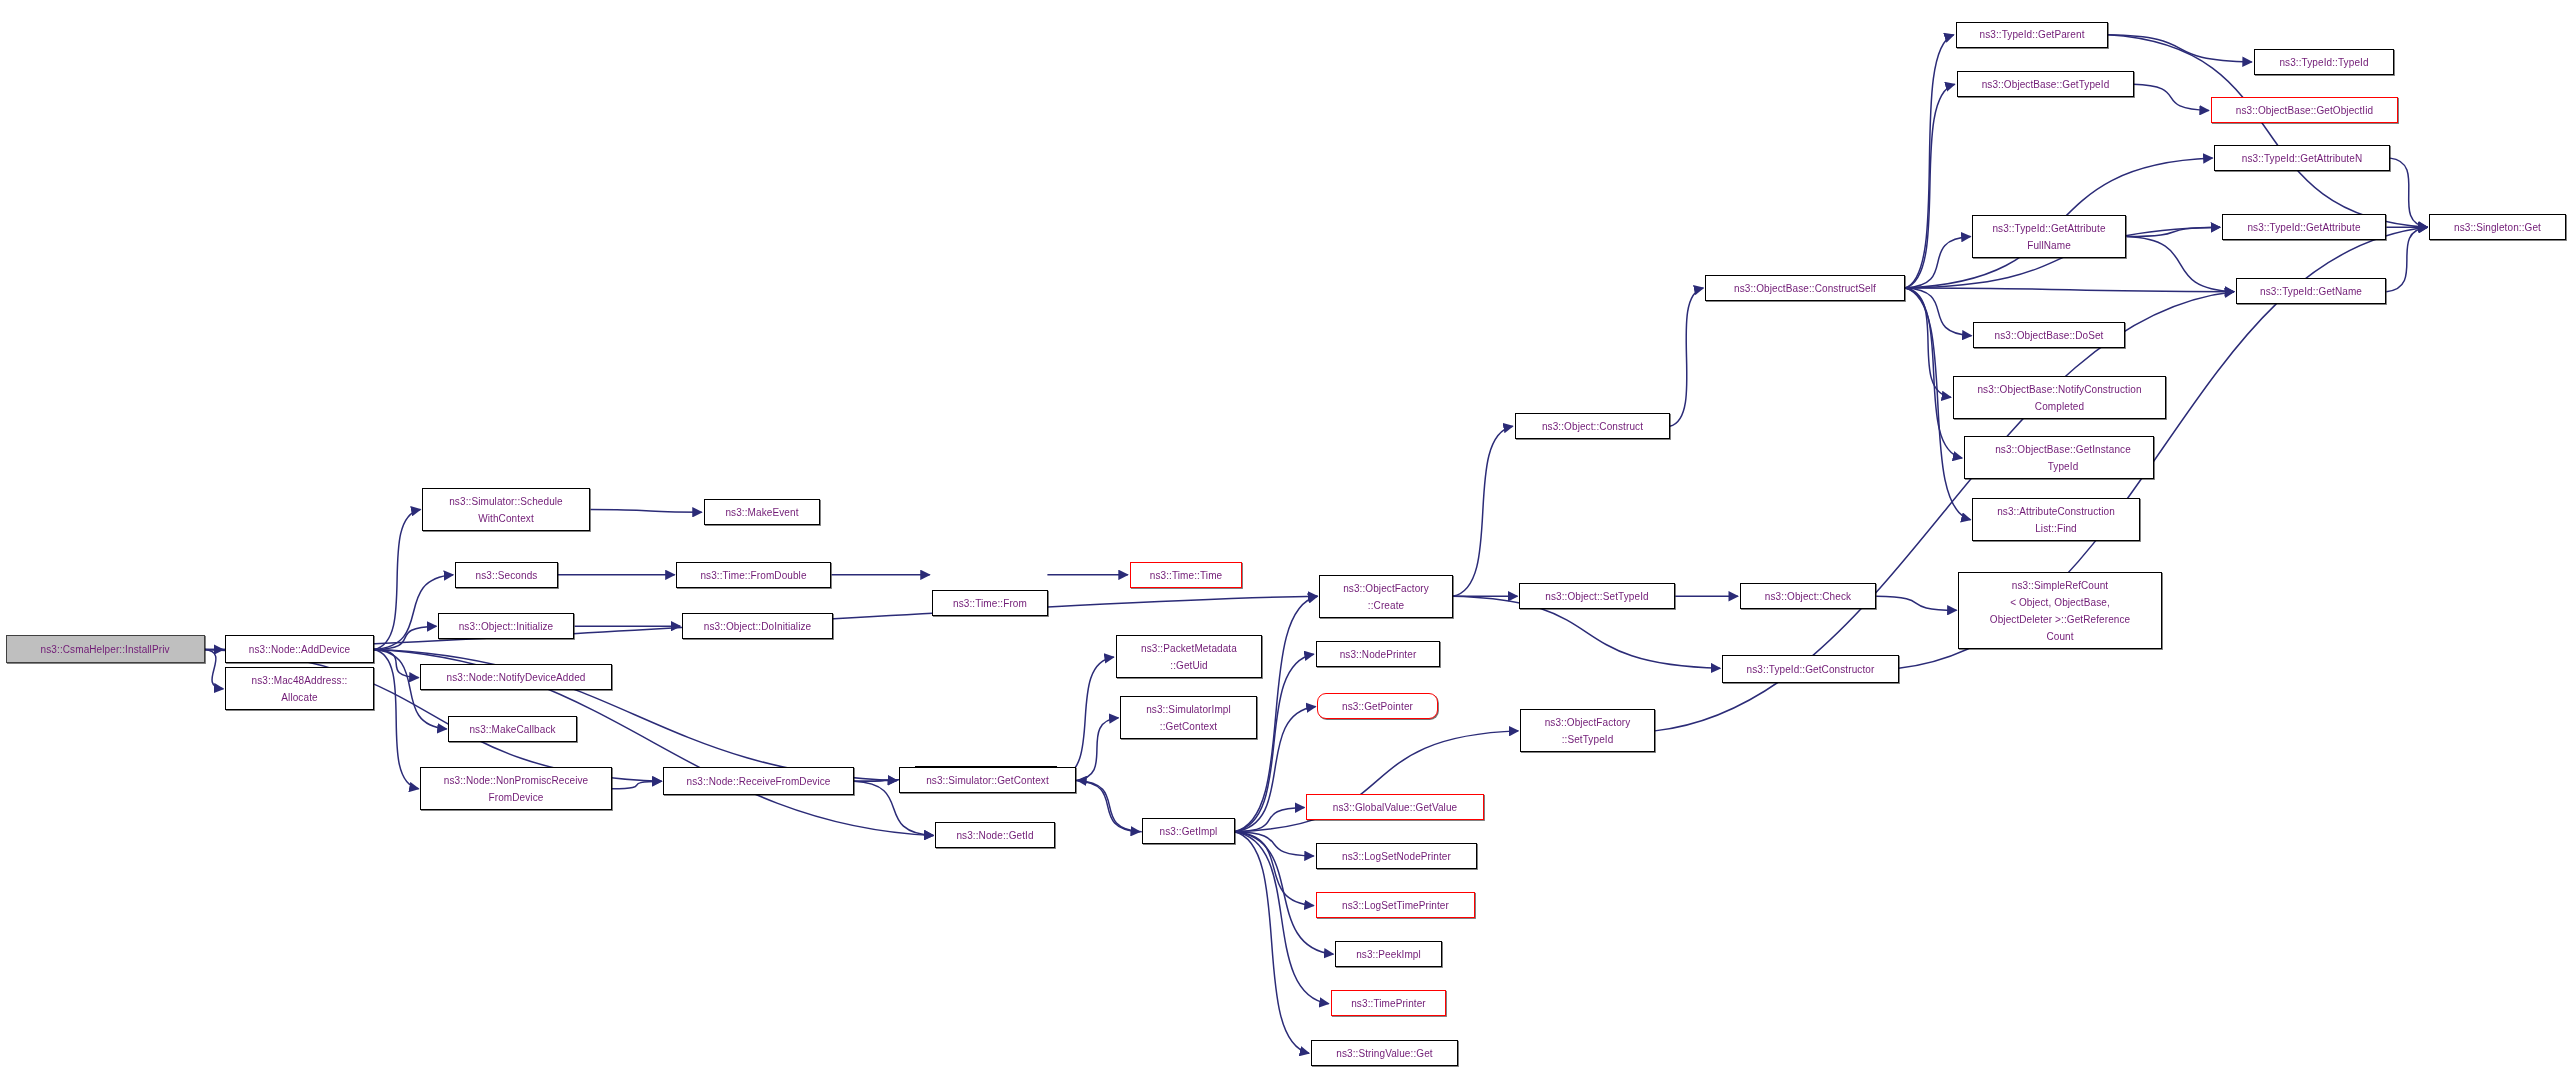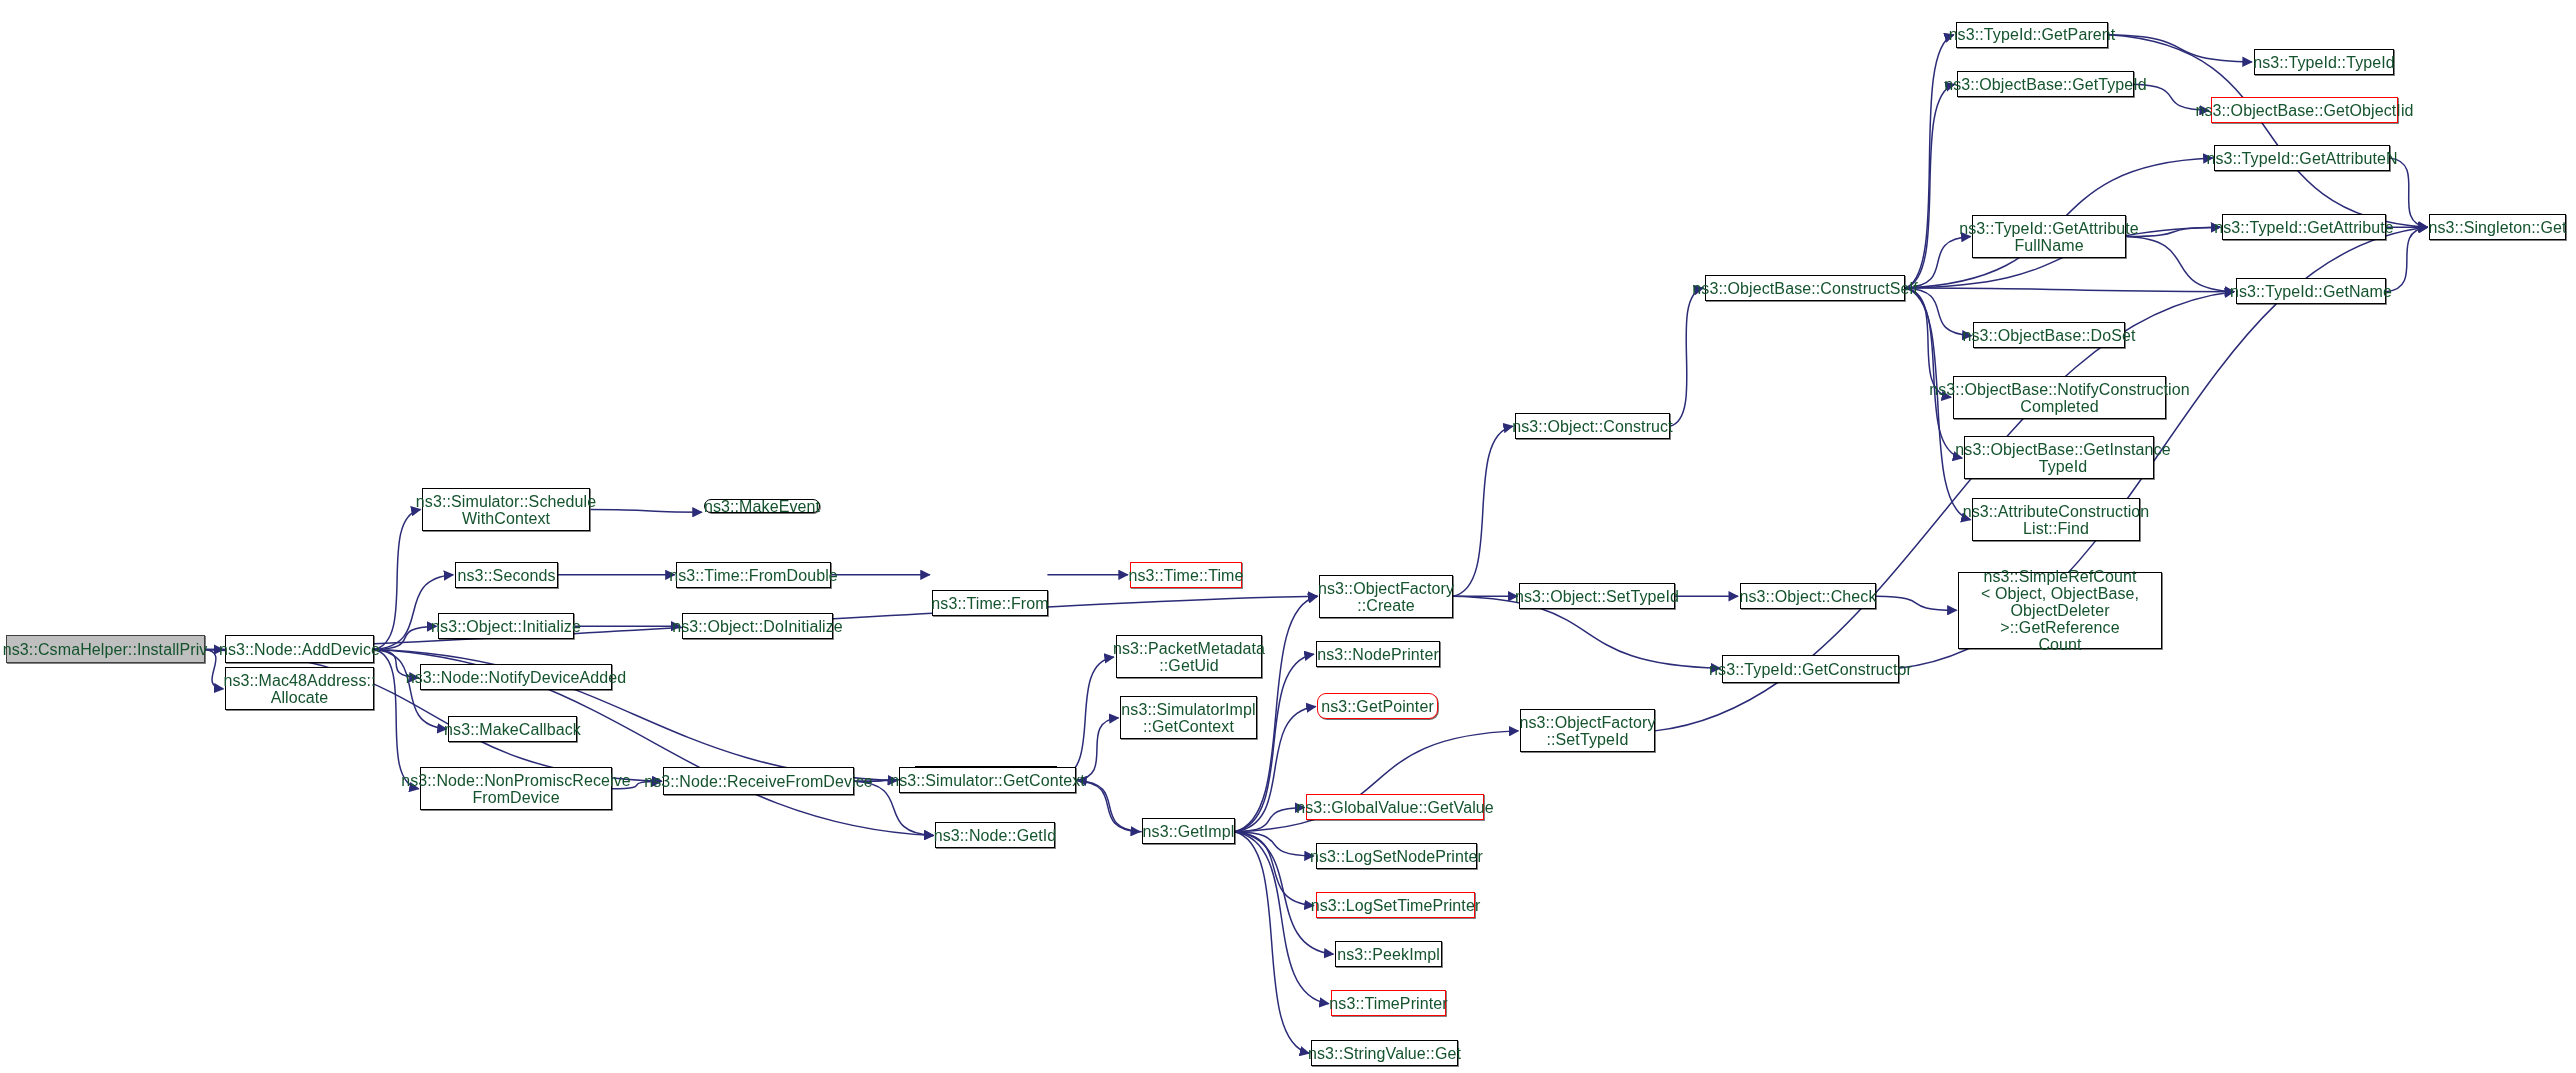--- a/index.html
+++ b/index.html
@@ -9,26 +9,26 @@
     background:#ffffff;
     font-family:"Liberation Sans", sans-serif;
     overflow:hidden;
   }
   svg#edges{position:absolute;left:0;top:0;width:2576px;height:1074px;pointer-events:none;}
   .node{
     position:absolute;
     box-sizing:border-box;
     border:0.9px solid #000000;
     background:#ffffff;
-    color:#14532d;
+    color:#701a75;
     display:flex;
     align-items:center;
     justify-content:center;
     text-align:center;
-    font-size:16px;
+    font-size:10px;
     line-height:17px;
     letter-spacing:0.1px;
     white-space:pre-line;
     box-shadow:0.9px 0.9px 0 rgba(0,0,0,0.55);
     z-index:5;
   }
   .node.red{border:0.9px solid #ff0000;}
   .node.root{background:#bfbfbf;border:0.9px solid #404040;}
 </style>
 </head>
@@ -105,21 +105,21 @@
         <path d="M 2554 312 C 2598.2 307.86, 2553.8 247.14, 2598 243" fill="none" stroke="#2b2b77" stroke-width="1.6" marker-end="url(#arrow)"></path>
       </g>
   </svg>
   <div id="node-layer">
       <div class="node root" style="left: 5.6px; top: 635px; width: 199px; height: 28px;">ns3::CsmaHelper::InstallPriv</div>
       <div class="node" style="left: 225px; top: 635px; width: 149px; height: 28px;">ns3::Node::AddDevice</div>
       <div class="node" style="left: 225px; top: 667px; width: 149px; height: 43px;">ns3::Mac48Address::
 Allocate</div>
       <div class="node" style="left: 422px; top: 488px; width: 168px; height: 43px;">ns3::Simulator::Schedule
 WithContext</div>
-      <div class="node" style="left: 704px; top: 499px; width: 116px; height: 14px; border-radius: 12px;">ns3::MakeEvent</div>
+      <div class="node" style="left: 704px; top: 499px; width: 116px; height: 26px;">ns3::MakeEvent</div>
       <div class="node" style="left: 455px; top: 562px; width: 103px; height: 26px;">ns3::Seconds</div>
       <div class="node" style="left: 676px; top: 562px; width: 155px; height: 26px;">ns3::Time::FromDouble</div>
       <div class="node" style="left: 932px; top: 562px; width: 116px; height: 26px; margin-top: 28px;">ns3::Time::From</div>
       <div class="node red" style="left: 1130px; top: 562px; width: 112px; height: 26px;">ns3::Time::Time</div>
       <div class="node" style="left: 438px; top: 613px; width: 136px; height: 26px;">ns3::Object::Initialize</div>
       <div class="node" style="left: 682px; top: 613px; width: 151px; height: 26px;">ns3::Object::DoInitialize</div>
       <div class="node" style="left: 420px; top: 664px; width: 192px; height: 26px;">ns3::Node::NotifyDeviceAdded</div>
       <div class="node" style="left: 448px; top: 716px; width: 129px; height: 26px;">ns3::MakeCallback</div>
       <div class="node" style="left: 420px; top: 767px; width: 192px; height: 43px;">ns3::Node::NonPromiscReceive
 FromDevice</div>

